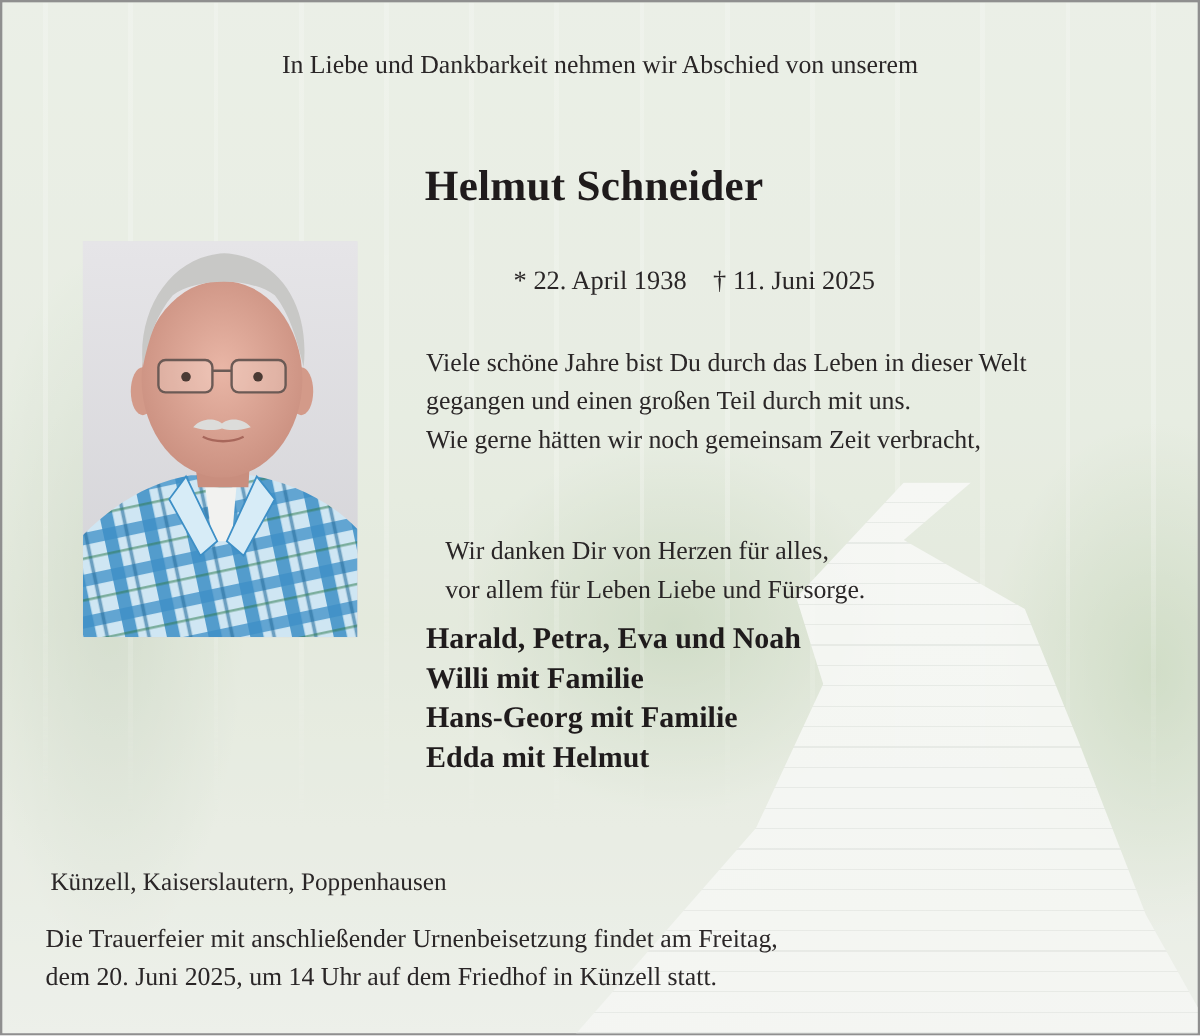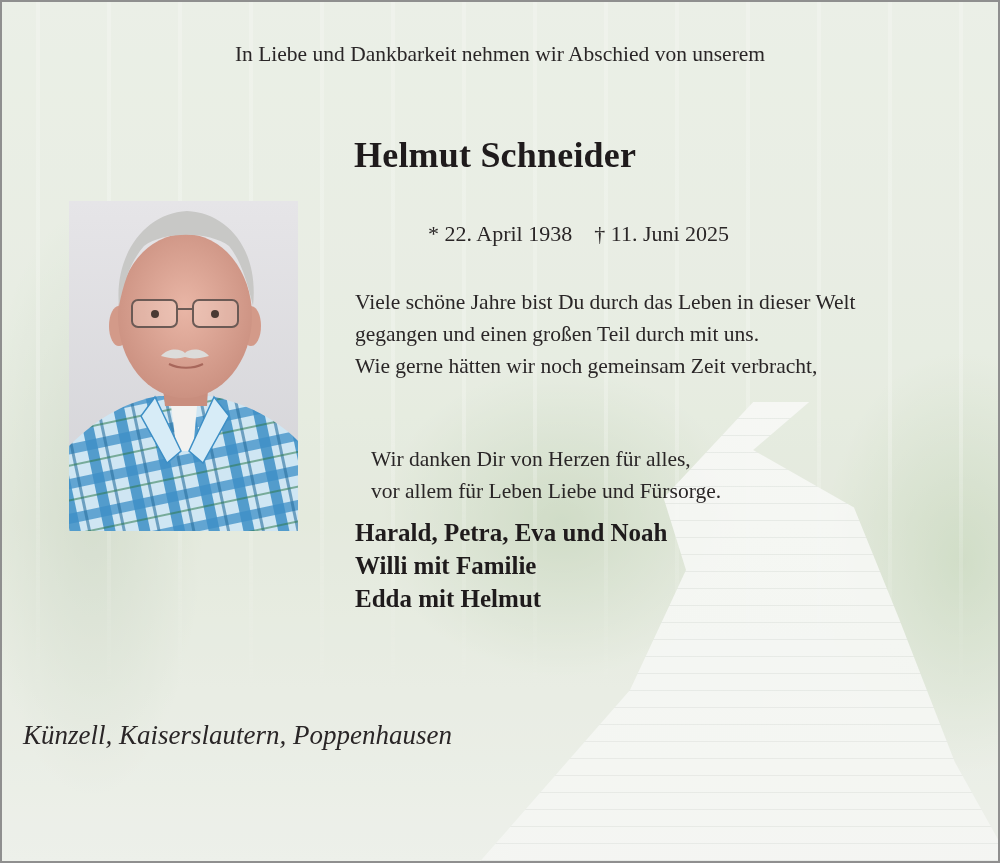--- a/index.html
+++ b/index.html
@@ -79,22 +79,22 @@
     }
     .thanks {
       position: absolute; left: 353px; top: 441px;
       font-size: 21.5px; line-height: 32px; color: #2a2627; margin-left: 16px;
     }
     .family {
       position: absolute; left: 353px; top: 514px;
       font-size: 25px; line-height: 33px; font-weight: bold; color: #1f1b1c;
     }
     .places {
-      position: absolute; left: 21px; top: 718px;
-      font-size: 27px; line-height: 30px; color: #2a2627; font-style: italic;
+      position: absolute; left: 40px; top: 718px;
+      font-size: 21px; line-height: 30px; color: #2a2627;
     }
     .ceremony {
       position: absolute; left: 36px; top: 764px;
       font-size: 21.5px; line-height: 32px; color: #2a2627;
     }
     .line { display: block; white-space: nowrap; }
   </style>
 </head>
 <body>
 
@@ -169,18 +169,23 @@
   </div>
 
   <div class="thanks">
     <span class="line">Wir danken Dir von Herzen für alles,</span>
     <span class="line">vor allem für Leben Liebe und Fürsorge.</span>
   </div>
 
   <div class="family">
     <span class="line">Harald, Petra, Eva und Noah</span>
     <span class="line">Willi mit Familie</span>
+    <span class="line">Hans-Georg mit Familie</span>
     <span class="line">Edda mit Helmut</span>
   </div>
 
   <div class="places">Künzell, Kaiserslautern, Poppenhausen</div>
 
+  <div class="ceremony">
+    <span class="line">Die Trauerfeier mit anschließender Urnenbeisetzung findet am Freitag,</span>
+    <span class="line">dem 20. Juni 2025, um 14 Uhr auf dem Friedhof in Künzell statt.</span>
+  </div>
 </div>
 
 </body></html>

